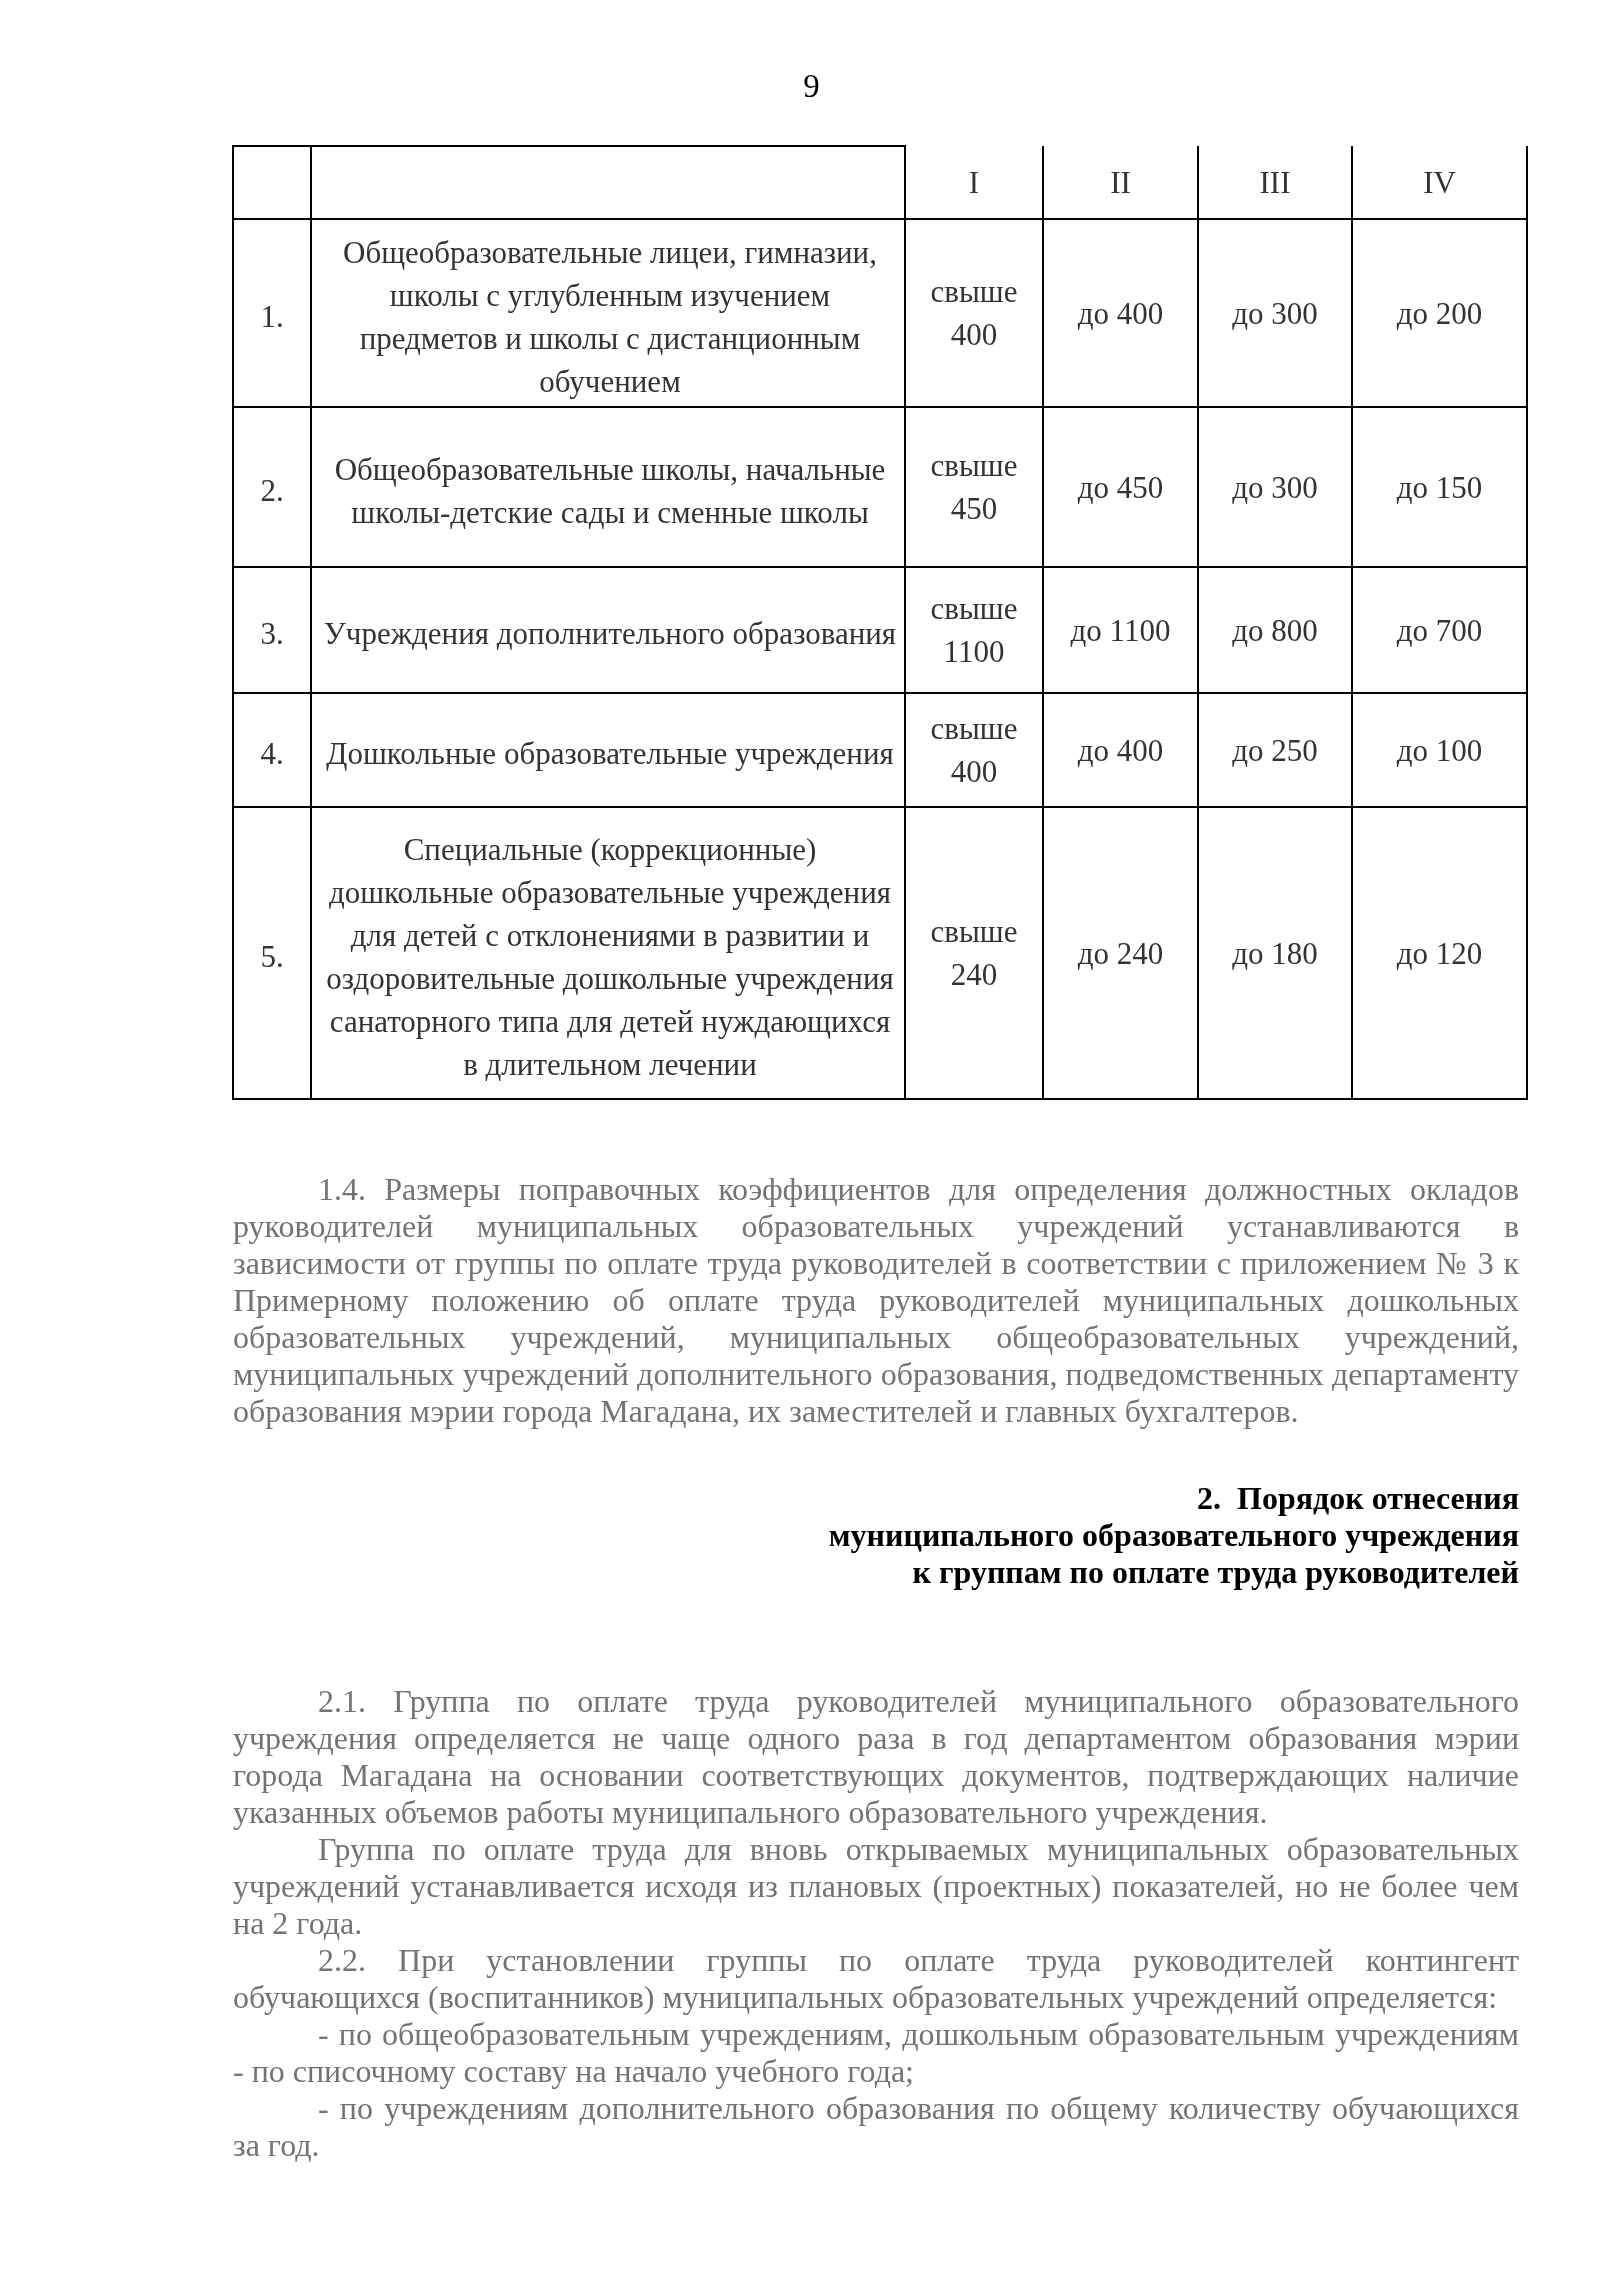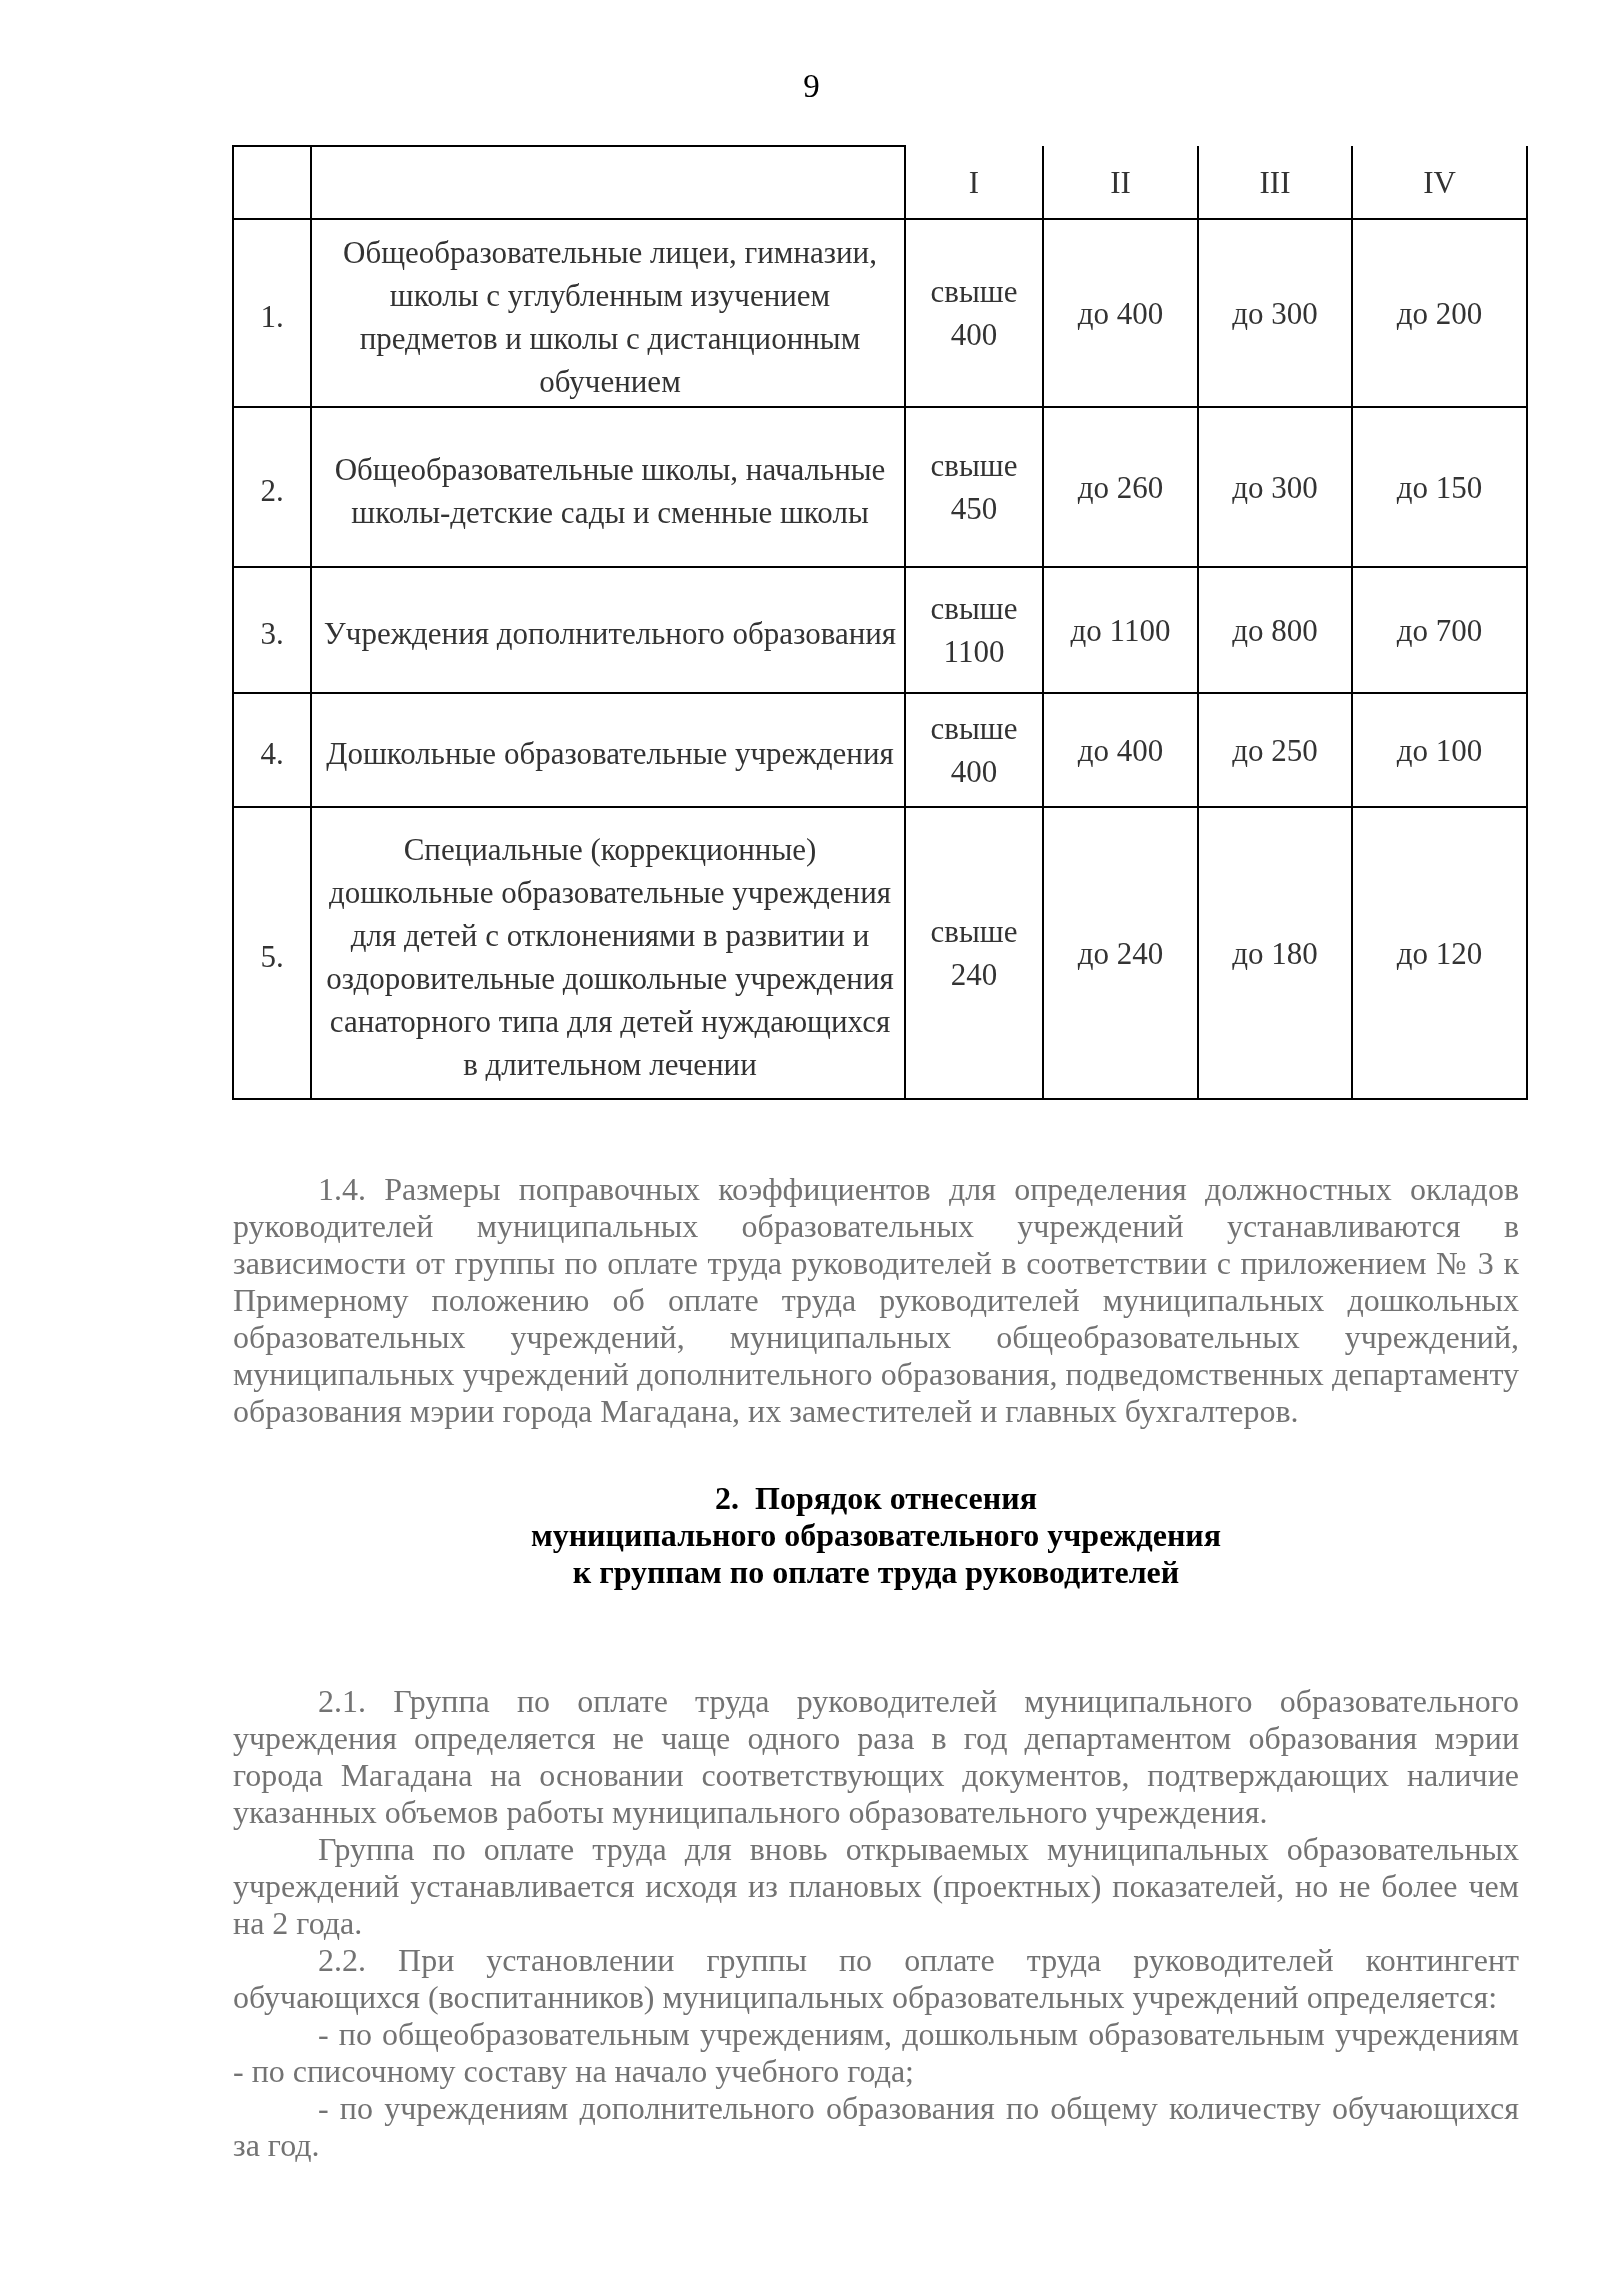--- a/index.html
+++ b/index.html
@@ -20,21 +20,21 @@
   tr.hdr td.c-g { border-top: none; }
   tr.hdr { height: 73px; }
   tr.r1 { height: 188px; } tr.r2 { height: 160px; } tr.r3 { height: 126px; }
   tr.r4 { height: 114px; } tr.r5 { height: 292px; }
   .cell-stack span { display: block; }
 
   .body-text { position: absolute; left: 233px; width: 1286px; font-size: 32px; line-height: 37px;
                text-align: justify; color: #737373; }
   .body-text p { margin: 0; text-indent: 85px; }
   #para14 { top: 1171px; }
-  .heading { position: absolute; left: 233px; width: 1286px; top: 1480px; text-align: center;
+  .heading { position: absolute; left: 233px; width: 1286px; top: 1480px; text-align: right;
              font-weight: bold; font-size: 32px; line-height: 37px; color: #000; }
   .heading span { display: block; }
   #sec2 { top: 1683px; }
 </style>
 </head>
 <body>
 
 <div class="page-num">9</div>
 
 <table class="grid">
@@ -58,21 +58,21 @@
     <td class="c-g c-g3">до 300</td>
     <td class="c-g c-g4">до 200</td>
   </tr>
   <tr class="r2">
     <td class="c-num">2.</td>
     <td class="c-name">Общеобразовательные школы, начальные школы-детские сады и сменные школы</td>
     <td class="c-g c-g1 cell-stack">
           <span>свыше</span>
           <span>450</span>
         </td>
-    <td class="c-g c-g2">до 260</td>
+    <td class="c-g c-g2">до 450</td>
     <td class="c-g c-g3">до 300</td>
     <td class="c-g c-g4">до 150</td>
   </tr>
   <tr class="r3">
     <td class="c-num">3.</td>
     <td class="c-name">Учреждения дополнительного образования</td>
     <td class="c-g c-g1 cell-stack">
           <span>свыше</span>
           <span>1100</span>
         </td>

